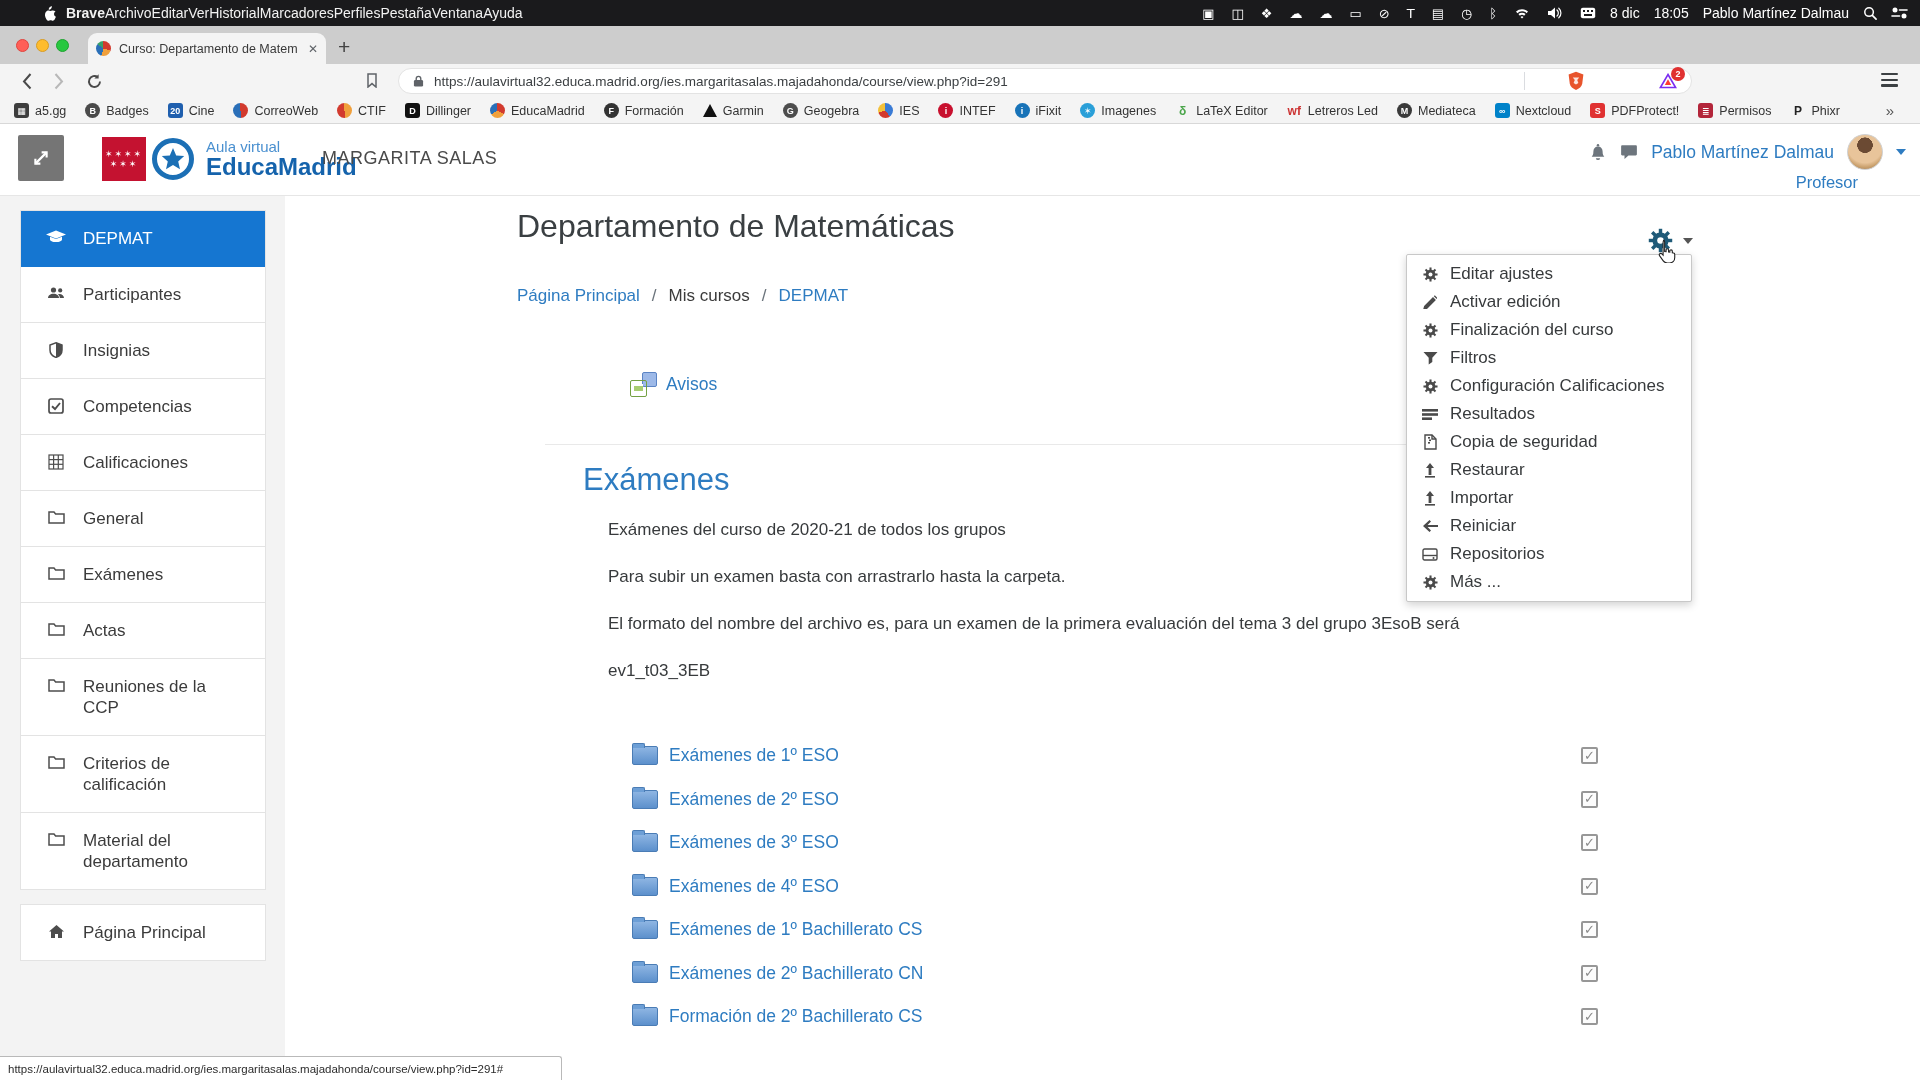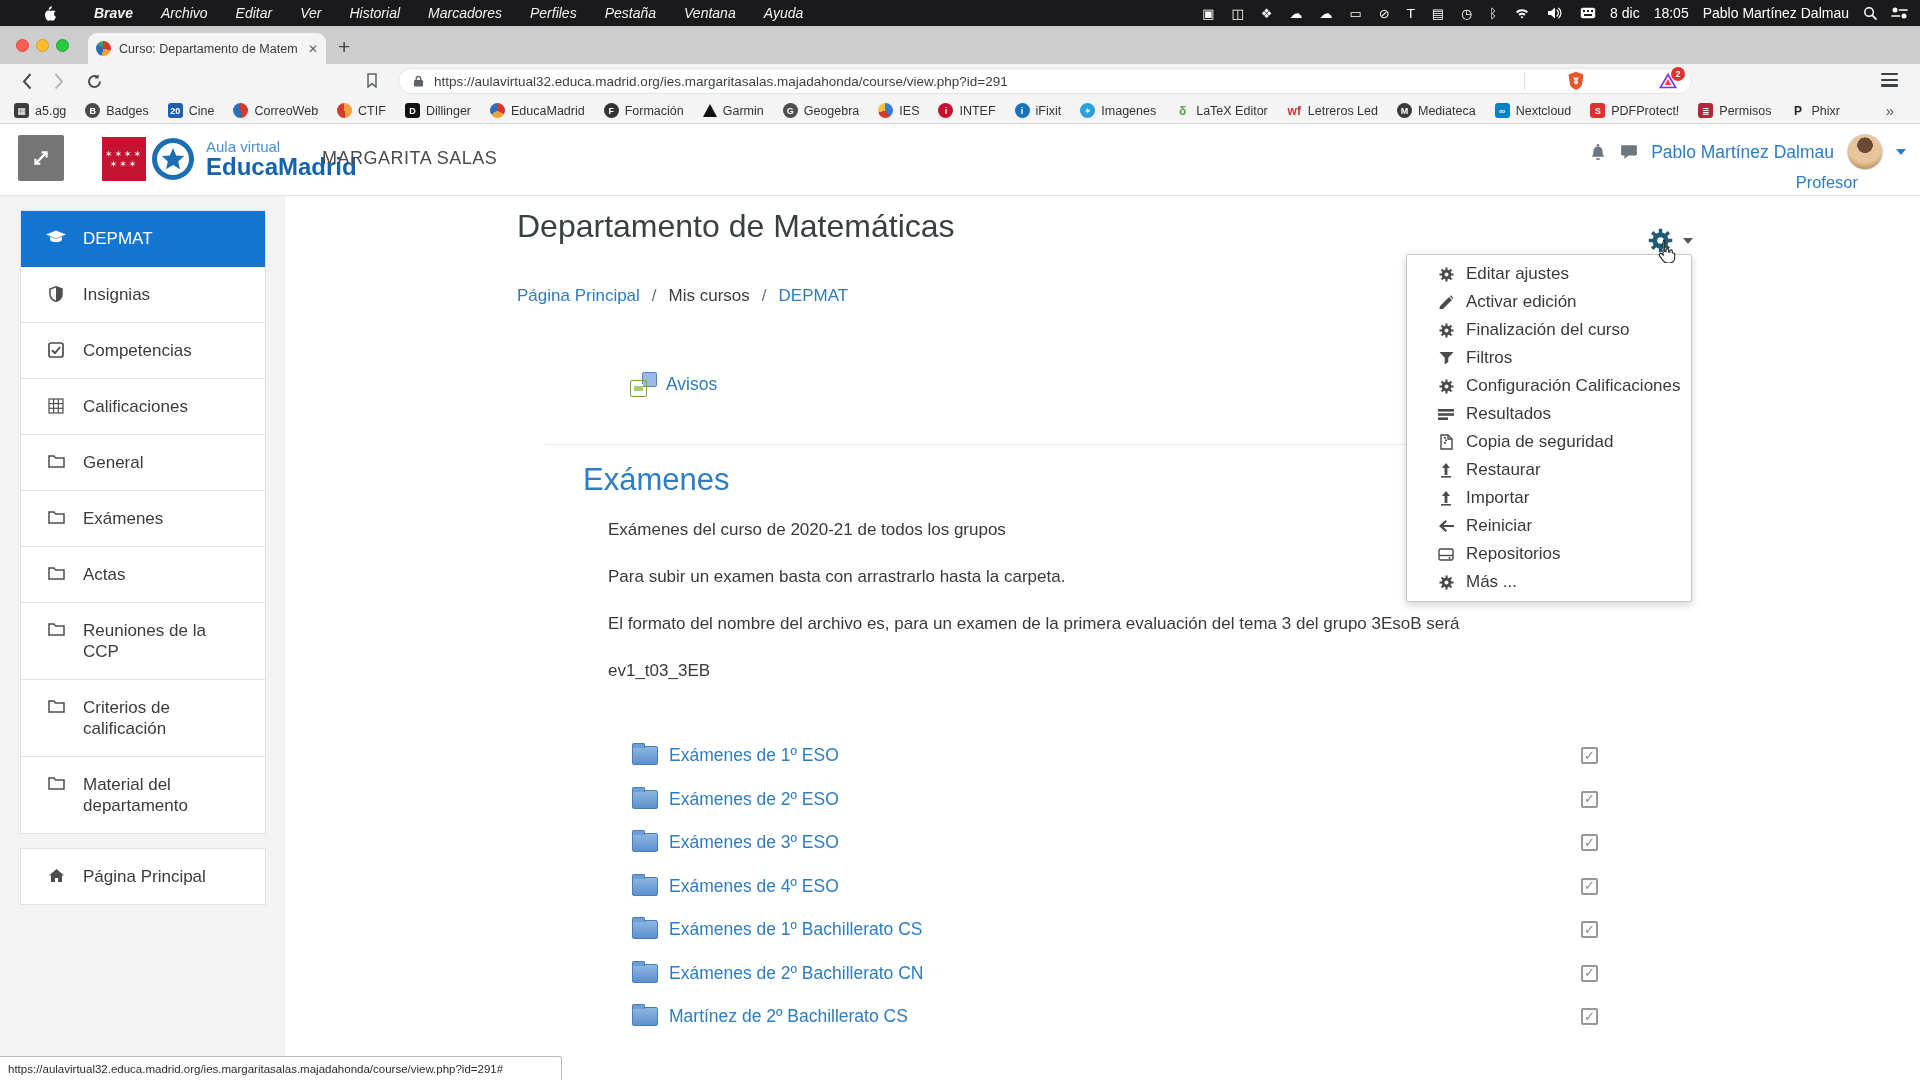--- a/index.html
+++ b/index.html
@@ -6,21 +6,21 @@
   *{box-sizing:border-box;}
   #screen{position:relative;width:1920px;height:1080px;overflow:hidden;background:#fff;
     font-family:"Liberation Sans","DejaVu Sans",sans-serif;-webkit-font-smoothing:antialiased;}
   .icon{display:inline-flex;align-items:center;justify-content:center;line-height:1;}
 
   
   #menubar{position:absolute;top:0;left:0;width:1920px;height:26px;background:var(--menubar-bg,#1a1a1c);
     color:#f2f2f2;display:flex;align-items:center;font-size:14px;}
   #menubar .apple{margin-left:43px;margin-right:10px;}
   #menu-items{display:flex;align-items:center;}
-  .mitem{margin-left:28px;cursor:default;font-style:italic;}
+  .mitem{cursor:default;}
   .mitem.bold{font-weight:bold;}
   #menu-right{margin-left:auto;display:flex;align-items:center;gap:14px;padding-right:12px;}
   #status-icons{display:flex;align-items:center;gap:17px;}
   .mstat{font-family:"DejaVu Sans",sans-serif;font-size:13px;color:#fff;display:inline-flex;align-items:center;}
   .mtxt{color:#fff;white-space:nowrap;}
 
   
   #tabbar{position:absolute;top:26px;left:0;width:1920px;height:38px;background:var(--chrome-gray,#cdcdcd);}
   .tlight{position:absolute;top:13px;width:13px;height:13px;border-radius:50%;}
   #tl-close{left:16px;background:#ff5f57;border:0.5px solid #e0443e;}
@@ -123,21 +123,21 @@
     border:1px solid #4a7cb5;border-radius:2px;flex:0 0 26px;}
   .folder-ic::before{content:"";position:absolute;top:-4px;left:-1px;width:11px;height:4px;background:#6d9fd6;
     border:1px solid #4a7cb5;border-bottom:none;border-radius:2px 2px 0 0;}
   .folder-link{margin-left:11px;color:var(--link-blue,#2e7cc1);font-size:17.5px;text-decoration:none;}
   .chk{margin-left:auto;width:17px;height:17px;border:2px solid #979797;border-radius:2px;background:#fcfcfc;
     color:#8a8a8a;font-size:13px;font-weight:bold;display:flex;align-items:center;justify-content:center;}
   .chk::after{content:"✓";margin-top:-1px;}
 
   
   #context-menu{position:absolute;left:1406px;top:130px;width:286px;background:#fff;border:1px solid #c8c8c8;
-    border-radius:2px;box-shadow:0 3px 9px rgba(0,0,0,.18);padding:5px 16px;z-index:50;}
+    border-radius:2px;box-shadow:0 3px 9px rgba(0,0,0,.18);padding:5px 0;z-index:50;}
   .cm-item{display:flex;align-items:center;height:28px;padding:0 14px;font-size:17px;color:#373a3c;white-space:nowrap;}
   .cm-item .icon{width:18px;flex:0 0 18px;margin-right:11px;color:#4a4a4a;font-family:"DejaVu Sans",sans-serif;}
   #cursor{position:absolute;left:1656px;top:114px;z-index:60;}
 
   
   #statusbar{position:absolute;left:0;top:1056px;height:24px;width:562px;background:#fff;border:1px solid #b9b9b9;
     border-left:none;border-bottom:none;border-radius:0 3px 0 0;display:flex;align-items:center;padding:0 8px;z-index:70;}
   #statusbar span{font-size:11.5px;color:#2b2b2b;white-space:nowrap;}
 </style>
 </head>
@@ -431,20 +431,33 @@
             <span class="icon ">
               <svg width="20" height="15" viewBox="0 0 20 14">
                 <path fill="currentColor" d="M10 0 20 4l-10 4L0 4z"></path>
                 <path fill="currentColor" d="M4 6.2V9c0 1.4 2.7 2.6 6 2.6s6-1.2 6-2.6V6.2l-6 2.4z"></path>
               </svg>
             </span>
             <span class="side-label">DEPMAT</span>
           </div>
           <div class="side-item">
             <span class="icon ">
+              <svg width="18" height="14" viewBox="0 0 18 14">
+                <g fill="currentColor">
+                  <circle cx="6.5" cy="4" r="2.6"></circle>
+                  <path d="M1 12c0-2.6 2.4-4.2 5.5-4.2S12 9.4 12 12z"></path>
+                  <circle cx="13.2" cy="4.4" r="2.1"></circle>
+                  <path d="M12.4 7.9c2.6.1 4.6 1.6 4.6 4.1h-4.2c0-1.7-.8-3.1-2.2-3.7z"></path>
+                </g>
+              </svg>
+            </span>
+            <span class="side-label">Participantes</span>
+          </div>
+          <div class="side-item">
+            <span class="icon ">
               <svg width="14" height="16" viewBox="0 0 14 16">
                 <path d="M7 .8 13 3v5c0 3.8-2.6 6.2-6 7.4C3.6 14.2 1 11.8 1 8V3z" fill="none" stroke="currentColor" stroke-width="1.5"></path>
                 <path d="M7 .8 13 3v5c0 3.8-2.6 6.2-6 7.4z" fill="currentColor"></path>
               </svg>
             </span>
             <span class="side-label">Insignias</span>
           </div>
           <div class="side-item">
             <span class="icon ">
               <svg width="16" height="16" viewBox="0 0 16 16">
@@ -594,21 +607,21 @@
             <a class="folder-link">Exámenes de 1º Bachillerato CS</a>
             <span class="chk"></span>
           </div>
           <div class="folder-row">
             <span class="folder-ic"></span>
             <a class="folder-link">Exámenes de 2º Bachillerato CN</a>
             <span class="chk"></span>
           </div>
           <div class="folder-row">
             <span class="folder-ic"></span>
-            <a class="folder-link">Martínez de 2º Bachillerato CS</a>
+            <a class="folder-link">Formación de 2º Bachillerato CS</a>
             <span class="chk"></span>
           </div>
         </div>
     </main>
 
     <div id="context-menu">
         <div class="cm-item">
           <span class="icon ">
             <svg width="15" height="15" viewBox="0 0 16 16">
               <g fill="currentColor">

